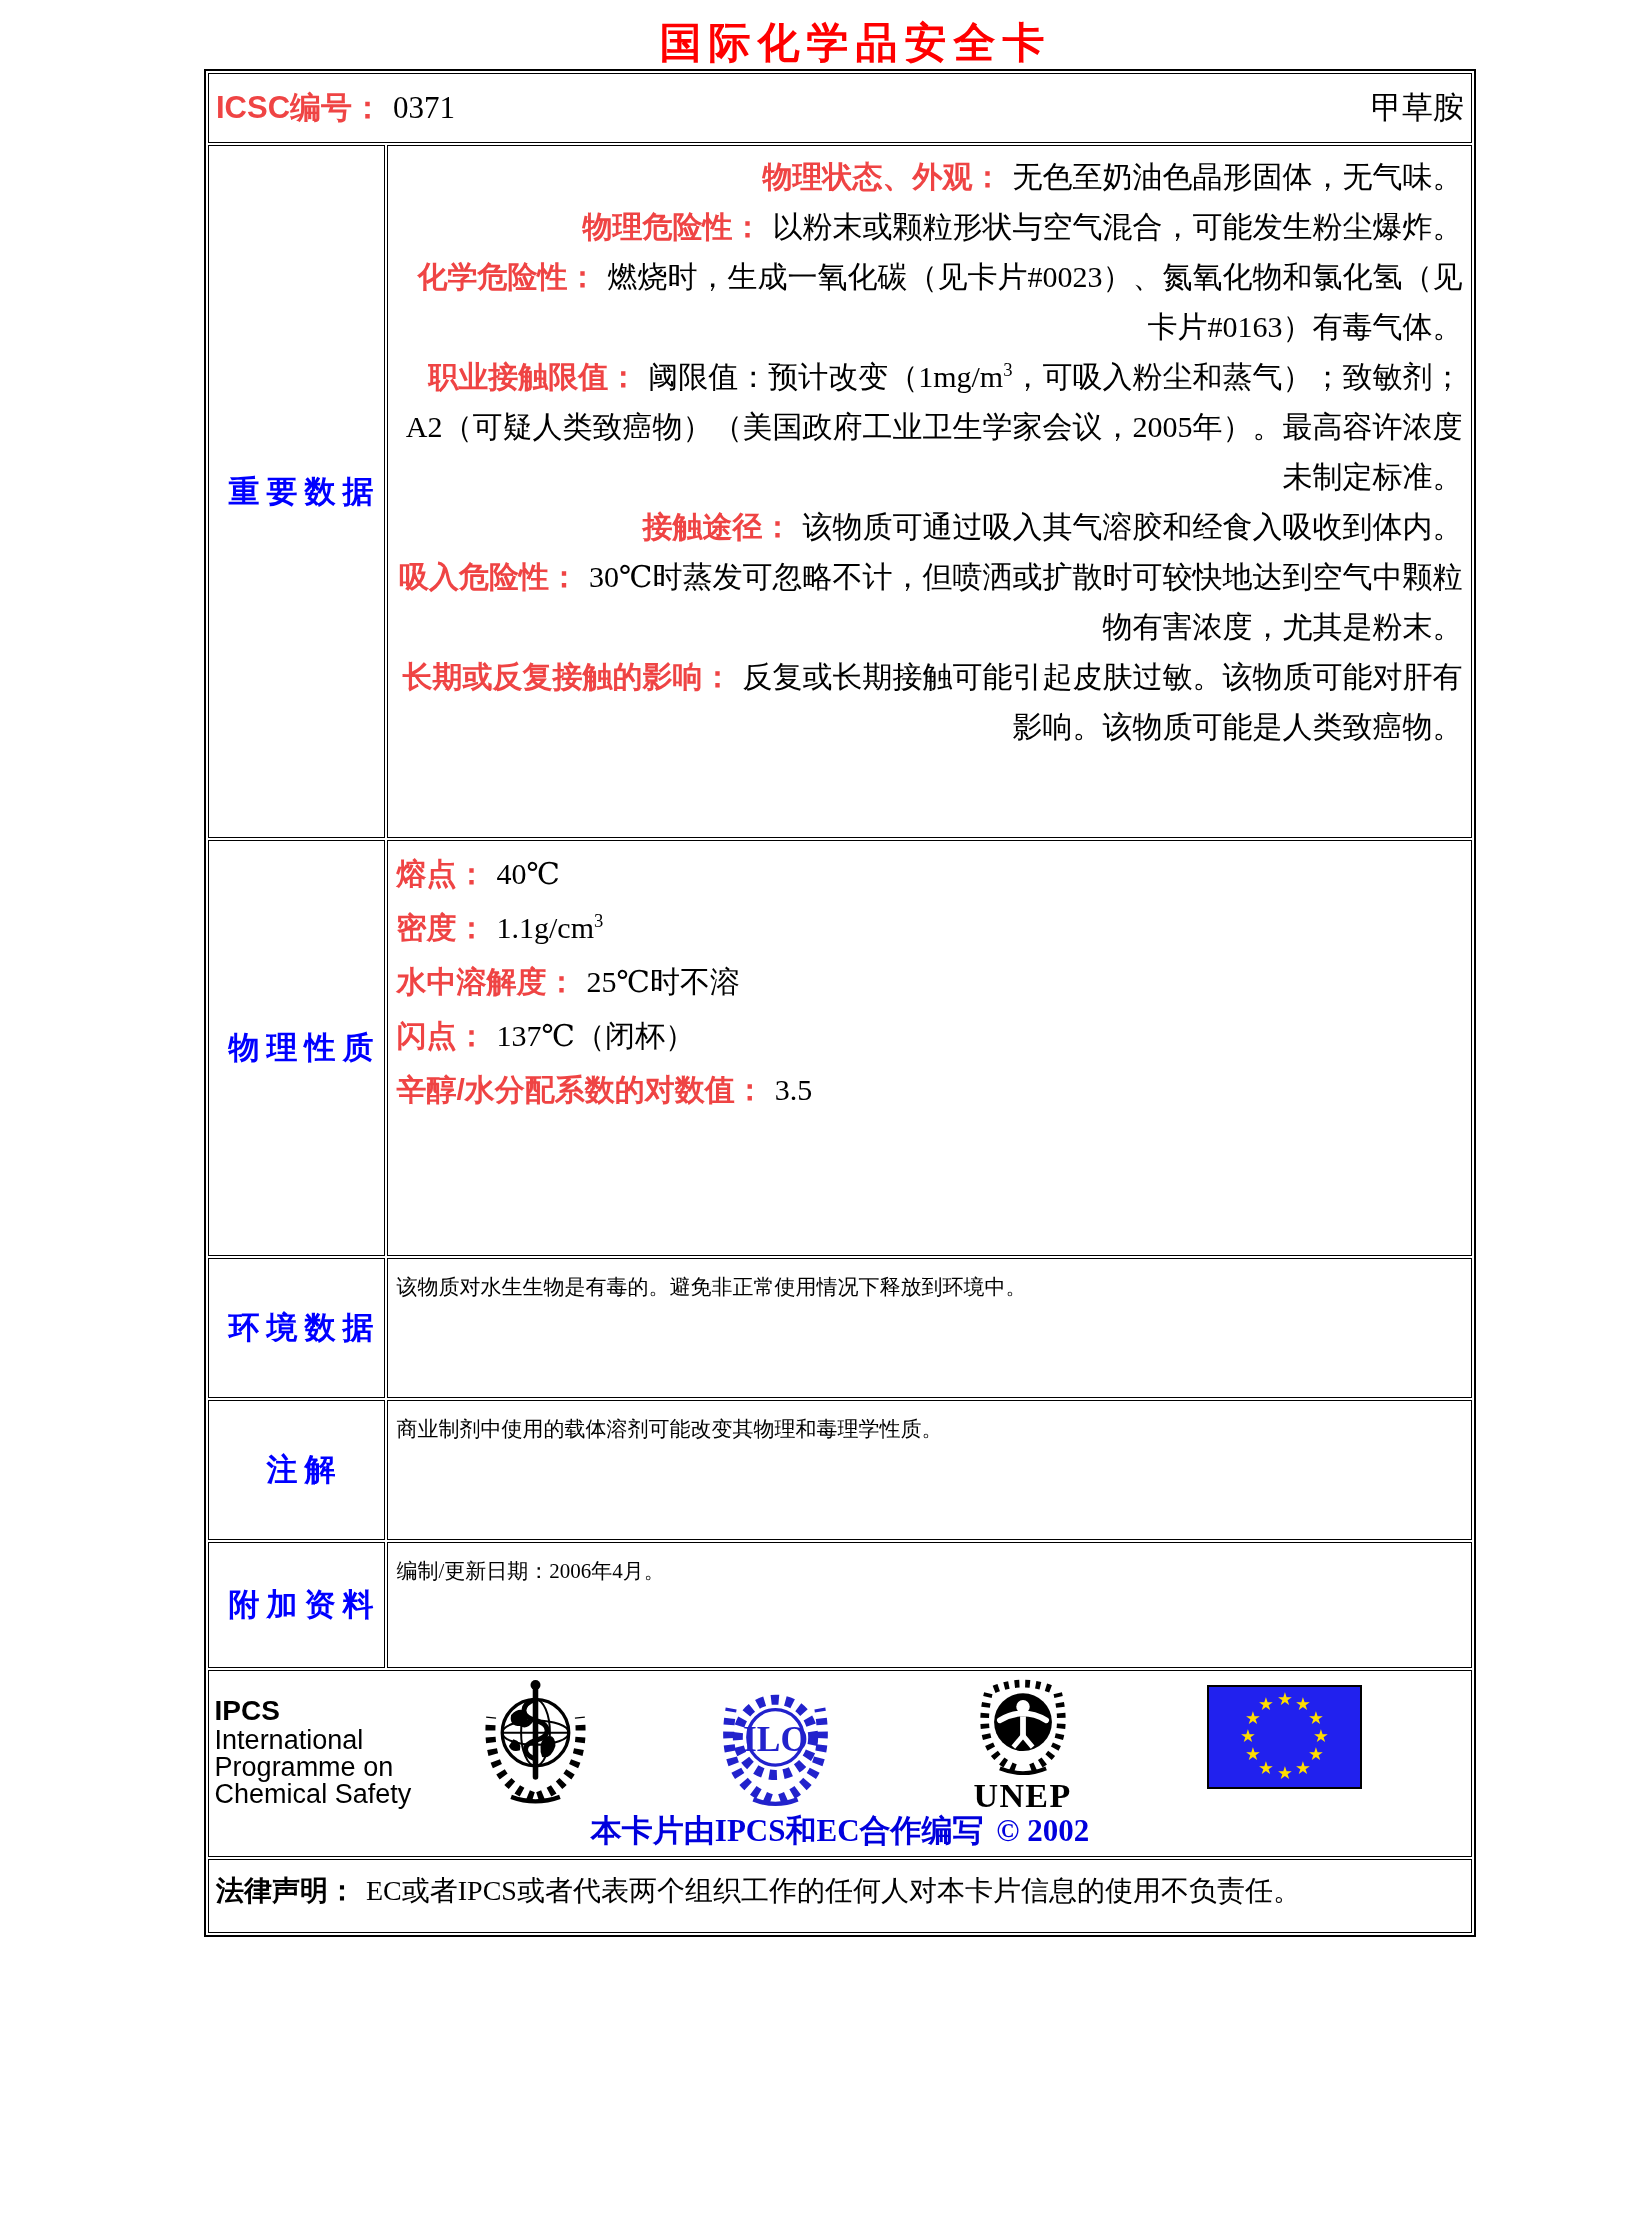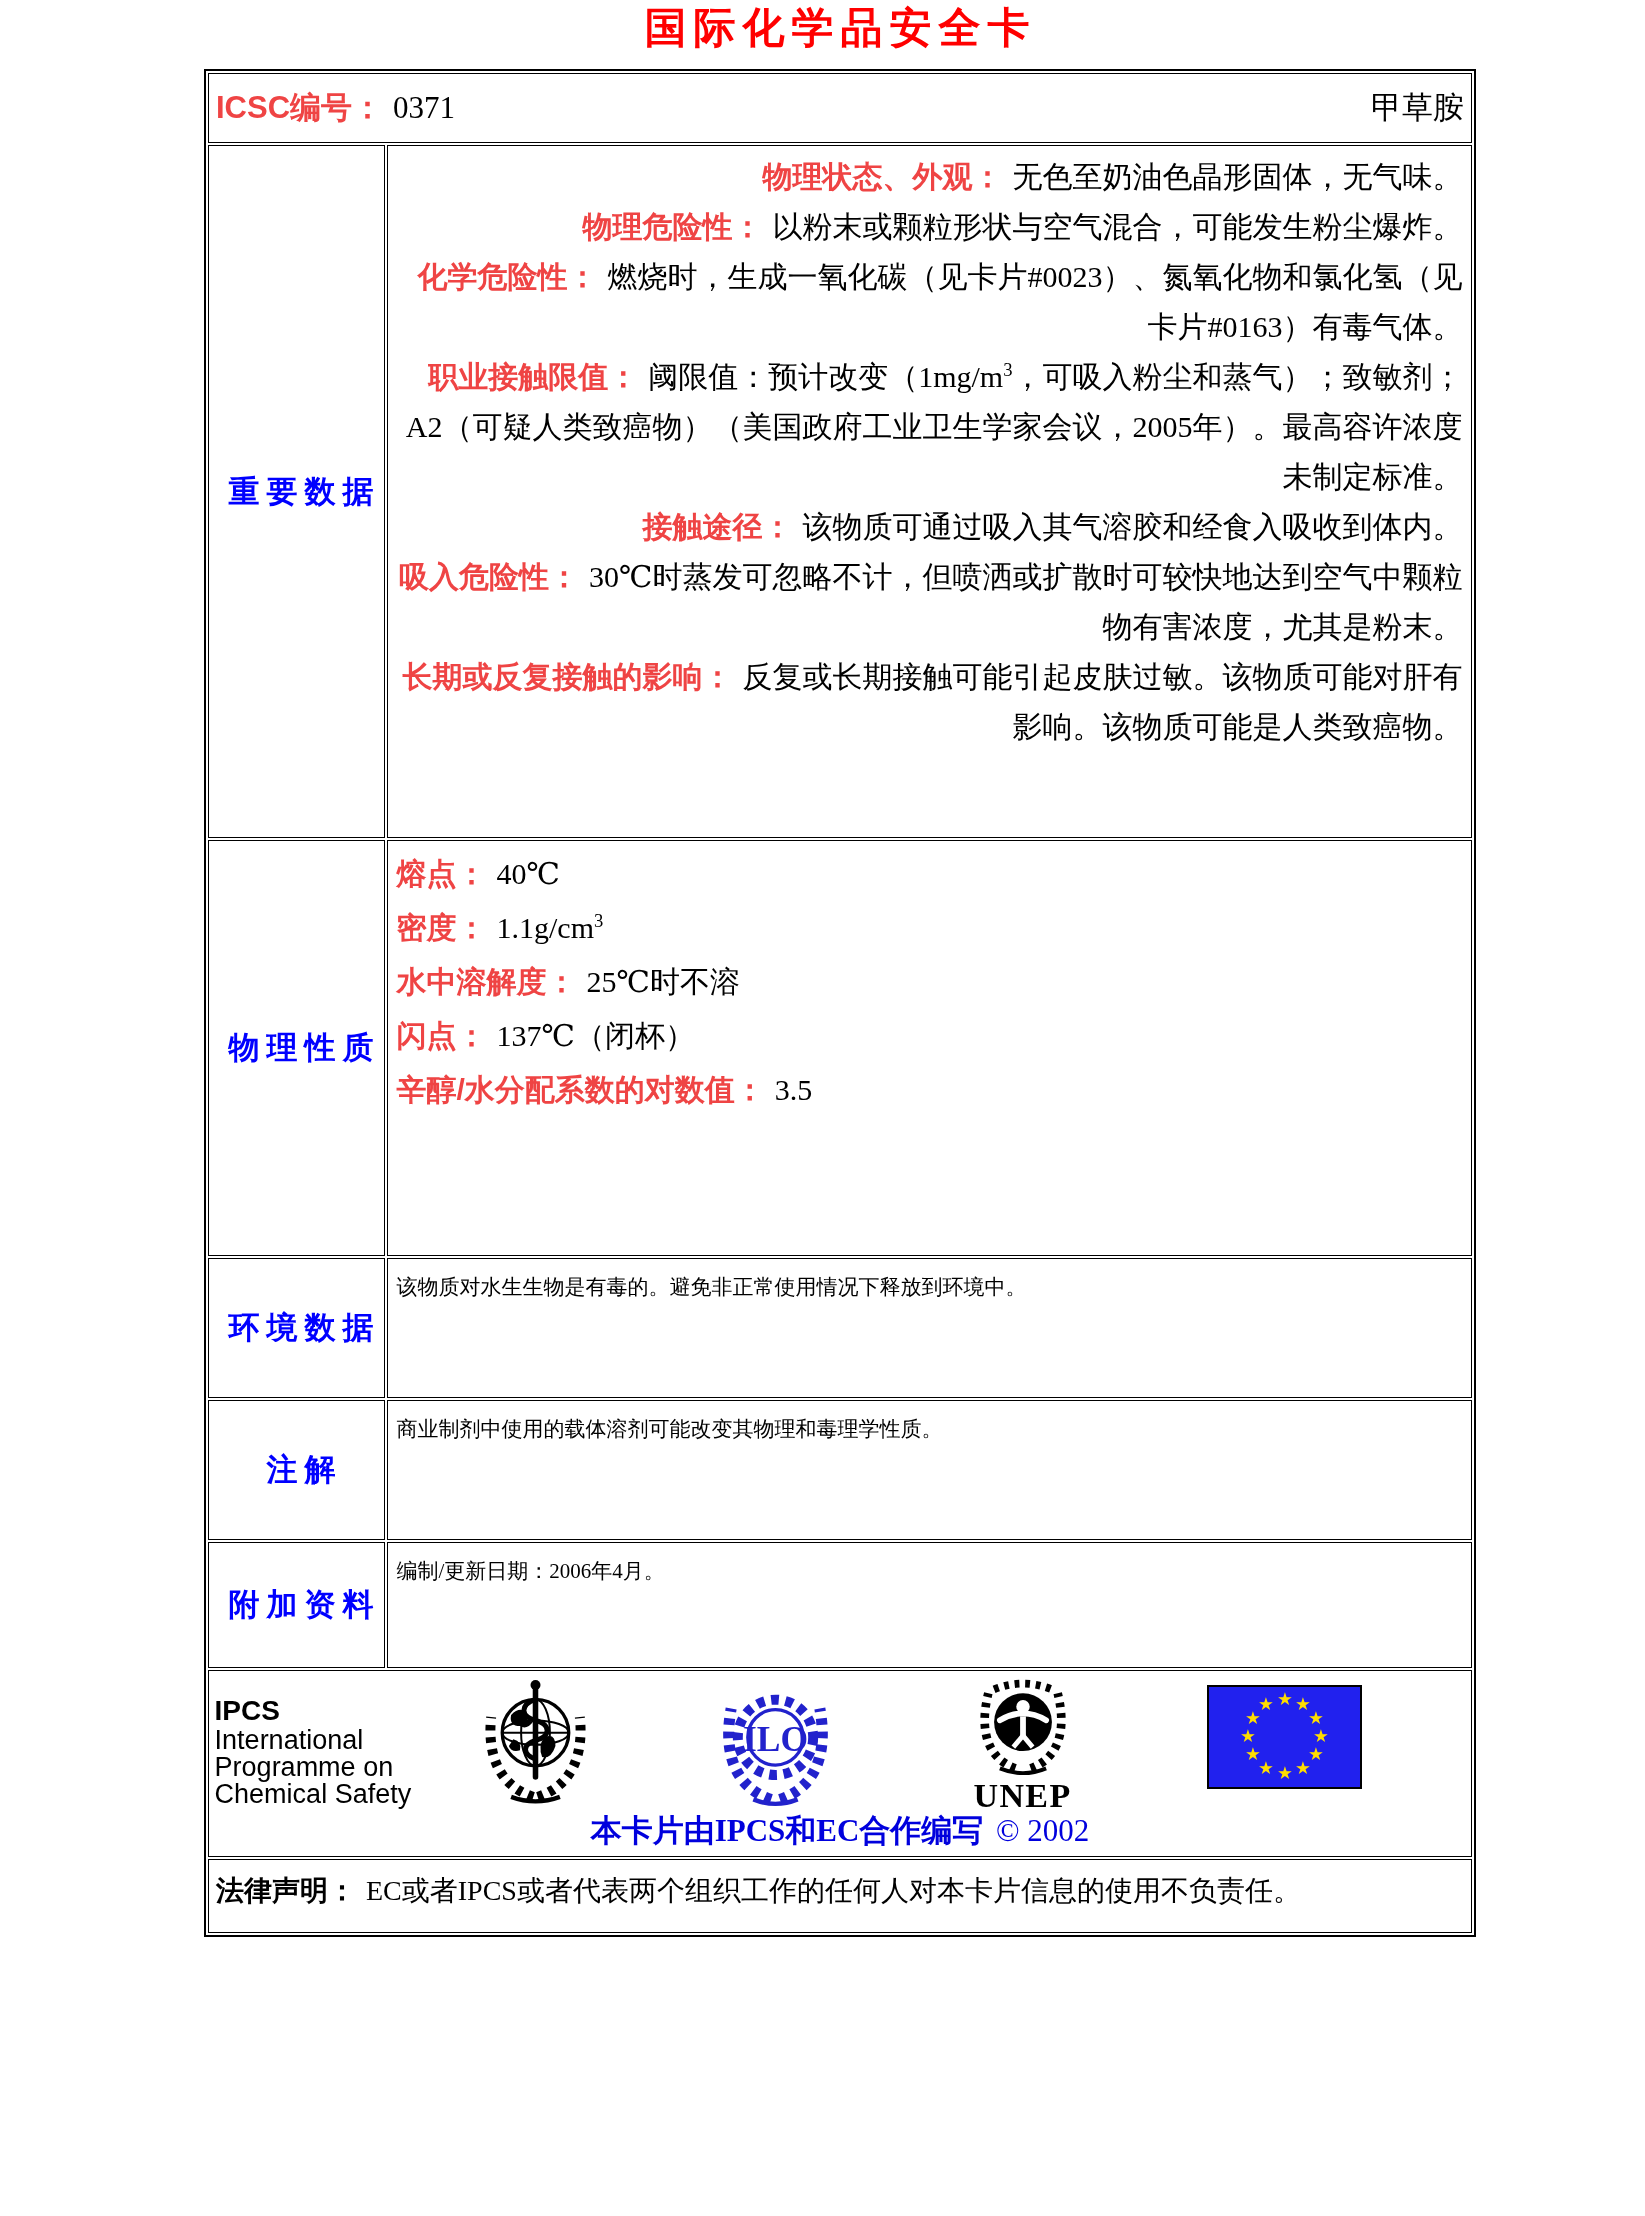--- a/index.html
+++ b/index.html
@@ -4,21 +4,21 @@
 <style>
   html,body{margin:0;padding:0;}
   body{
     width:1645px;height:2216px;background:#ffffff;position:relative;
     font-family:"Liberation Serif","DejaVu Serif",serif;color:#000;
   }
   .page-title{
     position:absolute;top:0px;left:205px;width:1271px;
     text-align:center;font-size:42px;font-weight:bold;color:#ff0000;
     font-family:"Liberation Serif","DejaVu Serif",serif;letter-spacing:7px;
-    margin:0;
+    margin:15px;
   }
   table.card{
     position:absolute;left:204px;top:69px;width:1272px;
     border:2.8px solid #000;border-spacing:2.1px;border-collapse:separate;
     table-layout:fixed;background:#fff;
   }
   td.cell{border:1.4px solid #000;background:#fff;vertical-align:top;padding:0;}
   col.c-label{width:177px;}
   
   .h-icsc{height:68px;}
@@ -74,21 +74,21 @@
   }
   .eu-star{
     position:absolute;transform:translate(-50%,-50%);
     font-family:"DejaVu Sans",sans-serif;font-size:17.7px;line-height:17.7px;
   }
   .credit-line{
     position:absolute;left:0;bottom:4.2px;width:100%;text-align:center;
     font-size:31px;color:#0000dd;
   }
   .credit-main{font-weight:bold;}
-  .credit-copy{font-weight:normal;margin-left:12.7px;}
+  .credit-copy{font-weight:bold;margin-left:12.7px;}
 </style>
 </head>
 <body>
 
 <h1 class="page-title" style="color: rgb(255, 0, 0);">国际化学品安全卡</h1>
 
 <table class="card">
   <colgroup>
       <col class="c-label">
       <col>

